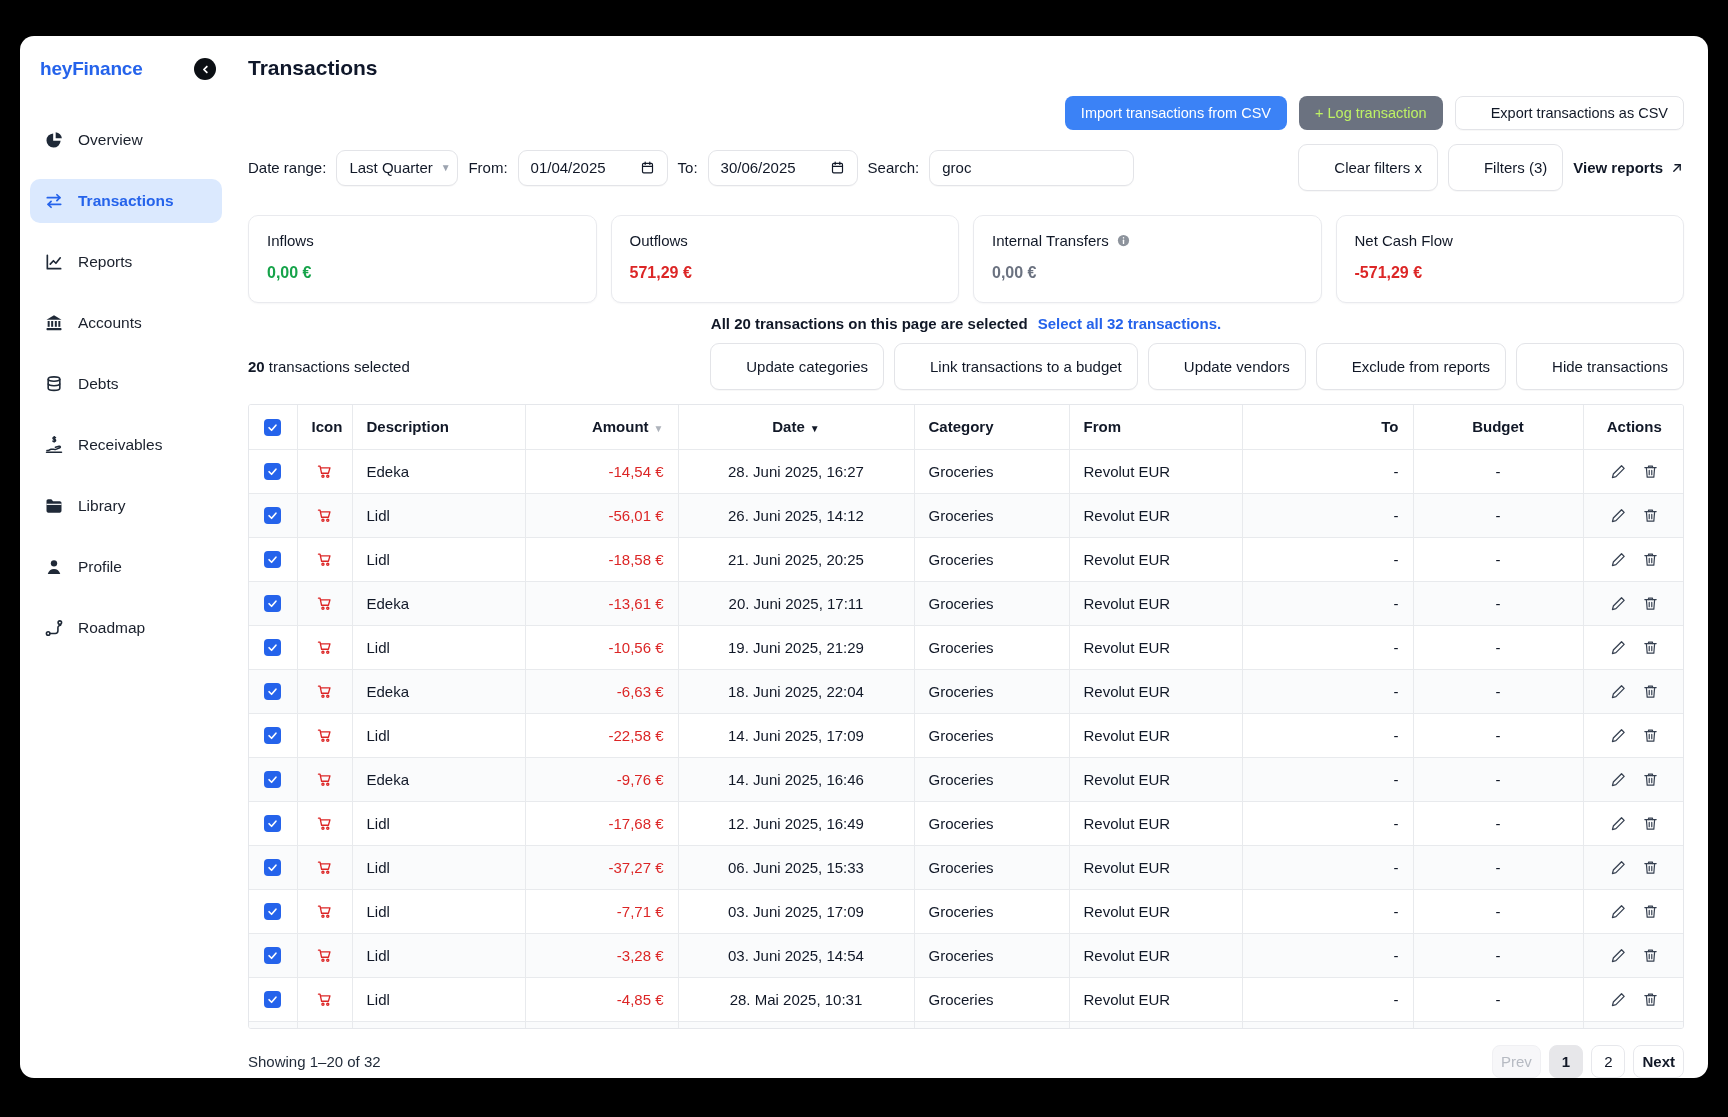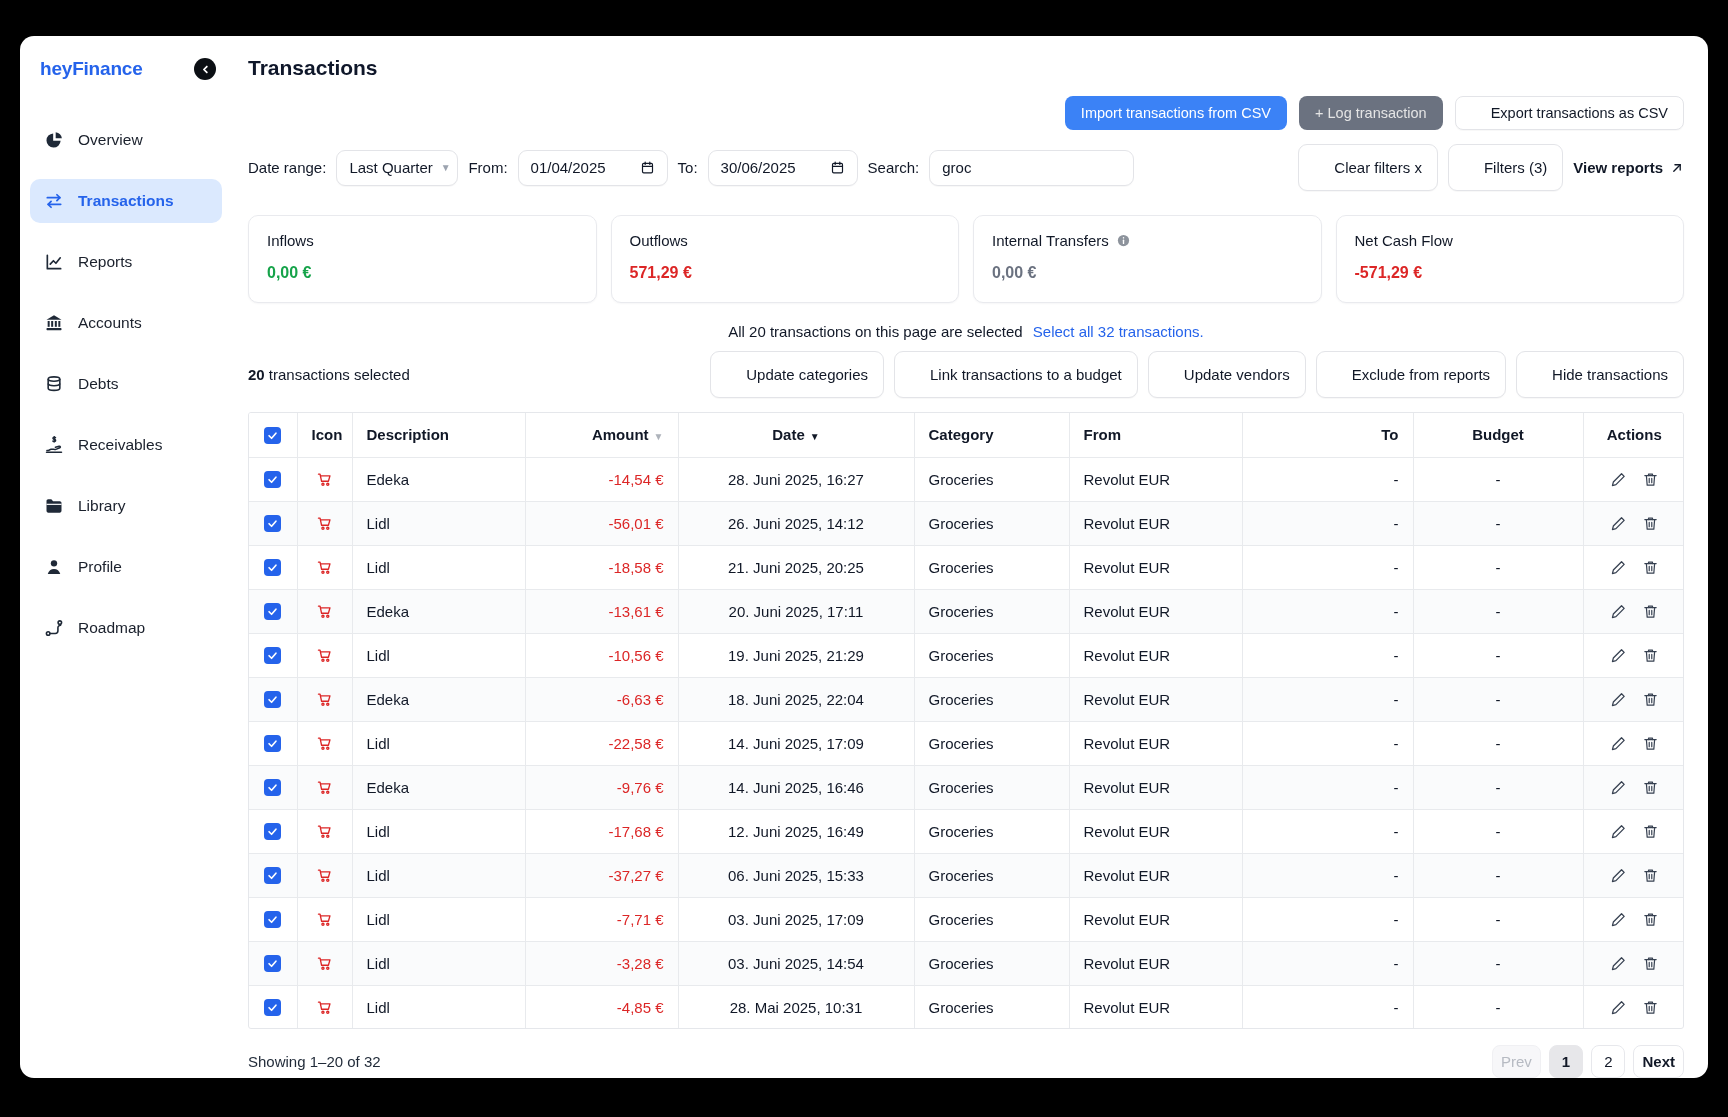--- a/index.html
+++ b/index.html
@@ -35,21 +35,21 @@
   .main { flex:1; padding:20px 24px 0 18px; display:flex; flex-direction:column; min-width:0; }
   .page-title { font-size:21px; font-weight:bold; color:#0f172a; }
   .top-actions { display:flex; justify-content:flex-end; gap:12px; margin-top:16px; }
   .btn {
     height:34px; border-radius:8px; font-size:14.5px; padding:0 15px;
     display:inline-flex; align-items:center; gap:6px; border:1px solid transparent;
     background:#fff; color:#111827; cursor:pointer; white-space:nowrap;
     font-family:"Liberation Sans", sans-serif;
   }
   .btn-blue { background:#3b82f6; color:#fff; }
-  .btn-gray { background:#6b7280; color:#e5e5e5; }
+  .btn-gray { background:#6b7280; color:#bef264; }
   .btn-outline { border-color:#e3e4e8; box-shadow:0 1px 1px rgba(16,24,40,.03);padding-left:35px; }
   
   .filter-row { display:flex; align-items:center; margin-top:14px; gap:10px; font-size:15px; }
   .flabel { color:#111827; white-space:nowrap; }
   .control {
     height:36px; border:1px solid #e3e4e8; border-radius:9px; background:#fff;
     display:inline-flex; align-items:center; padding:0 12px; font-size:15px; color:#111827;
     box-shadow:0 1px 1px rgba(16,24,40,.03); cursor:pointer; white-space:nowrap;
   }
   .select-ctl { width:122px; justify-content:space-between; }
@@ -69,21 +69,21 @@
   .cards { display:flex; gap:14px; margin-top:24px; }
   .card {
     flex:1; height:88px; border:1px solid #e9eaee; border-radius:10px; padding:16px 18px;
     background:#fff; box-shadow:0 1px 2px rgba(16,24,40,.04);
   }
   .card-label { font-size:15px; color:#111827; display:flex; align-items:center; gap:7px; }
   .card-label svg { width:15px; height:15px; color:#8d939c; }
   .card-value { margin-top:15px; font-size:16px; font-weight:bold; }
   .v-green { color:#16a34a; } .v-red { color:#dc2626; } .v-gray { color:#6b7280; }
   
-  .banner { margin-top:20px; text-align:center; font-size:15px; color:#111827; }
+  .banner { margin-top:12px; text-align:center; font-size:15px; color:#111827;font-weight:bold; }
   .banner a { color:#2563eb; text-decoration:none; margin-left:6px; cursor:pointer; }
   .bulk-row { display:flex; align-items:center; margin-top:11px;gap:40px; }
   .bulk-count { font-size:15px; color:#111827; }
   .bulk-buttons { margin-left:auto; display:flex; gap:10px; }
   
   .table-wrap { margin-top:14px; border:1px solid #e5e7eb; border-radius:3px; height:625px; overflow:hidden; background:#fff; }
   table { width:100%; border-collapse:collapse; table-layout:fixed; font-size:15px; color:#111827; }
   th, td { height:44px; padding:0; border-right:1px solid #e8eaed; border-bottom:1px solid #e8eaed; overflow:hidden; white-space:nowrap; }
   th:last-child, td:last-child { border-right:none; }
   th { font-weight:bold; text-align:left; background:#fff; }

